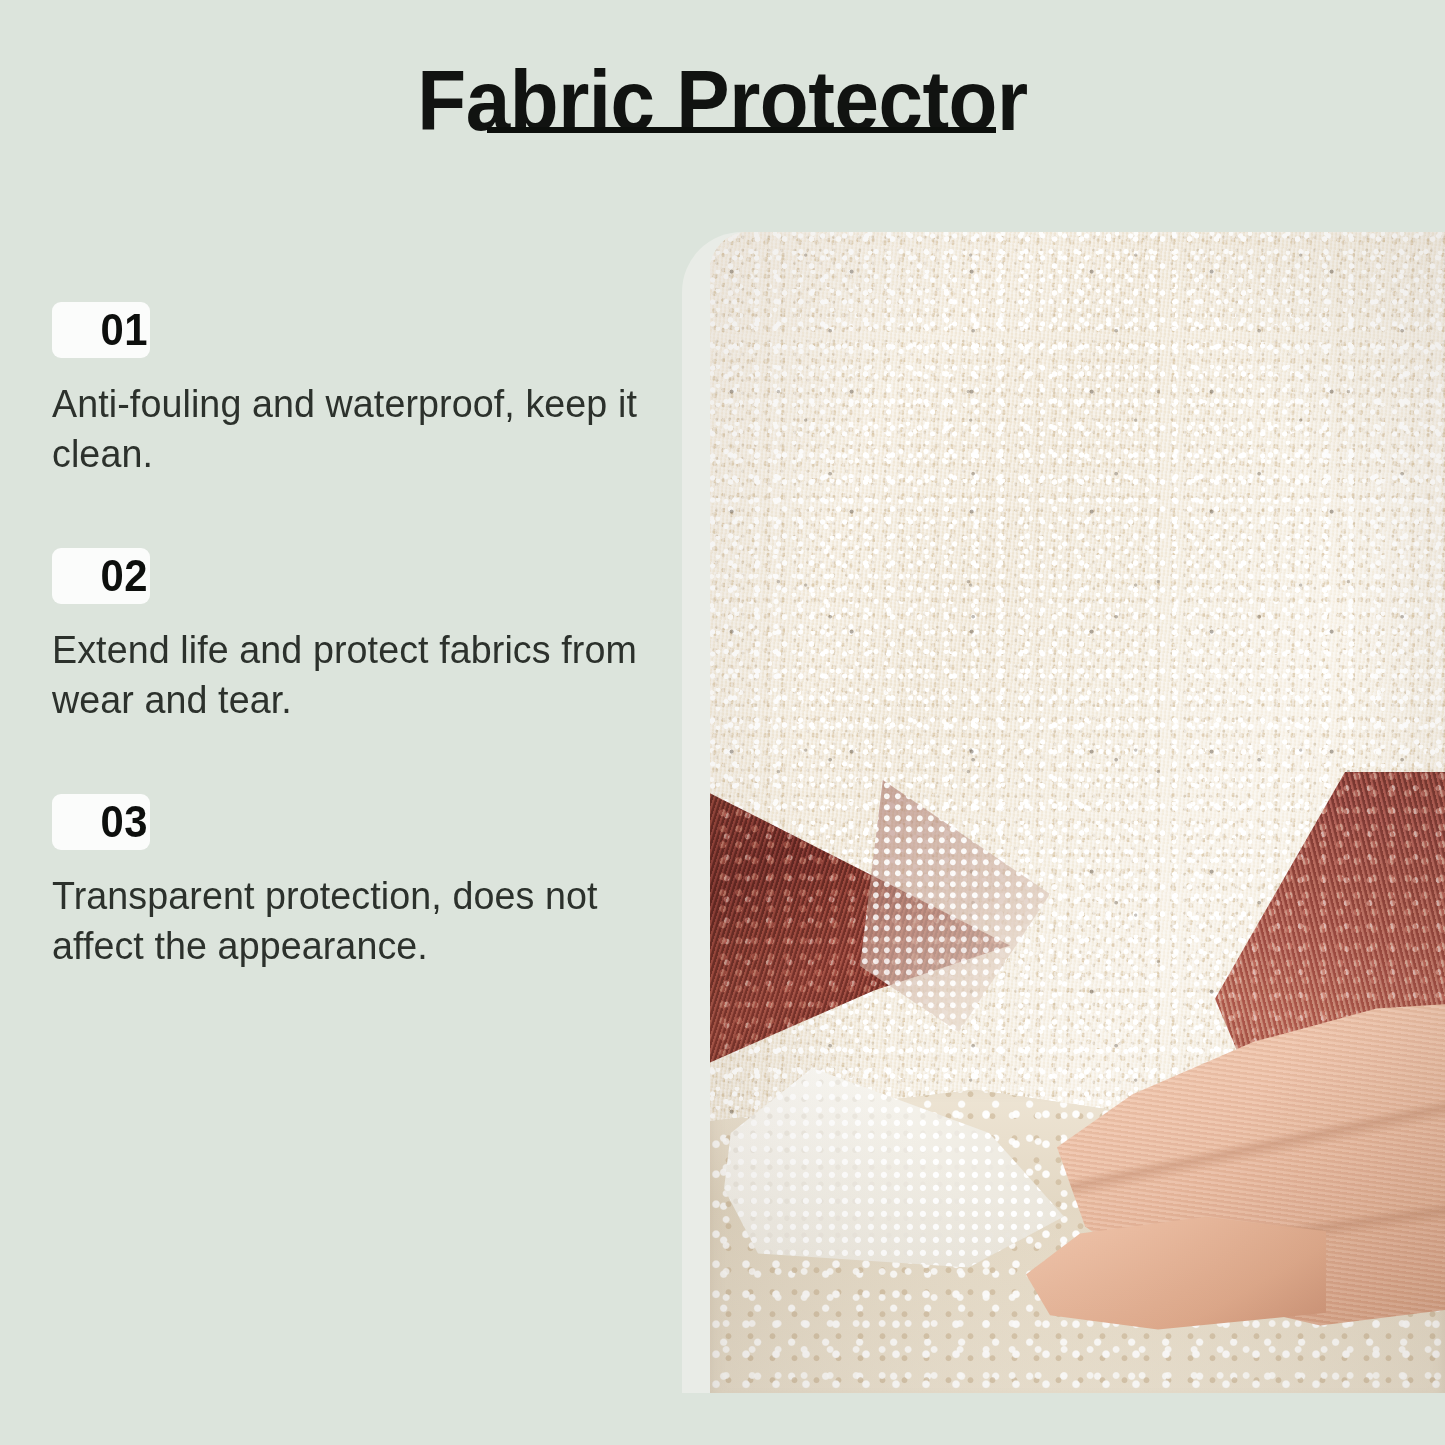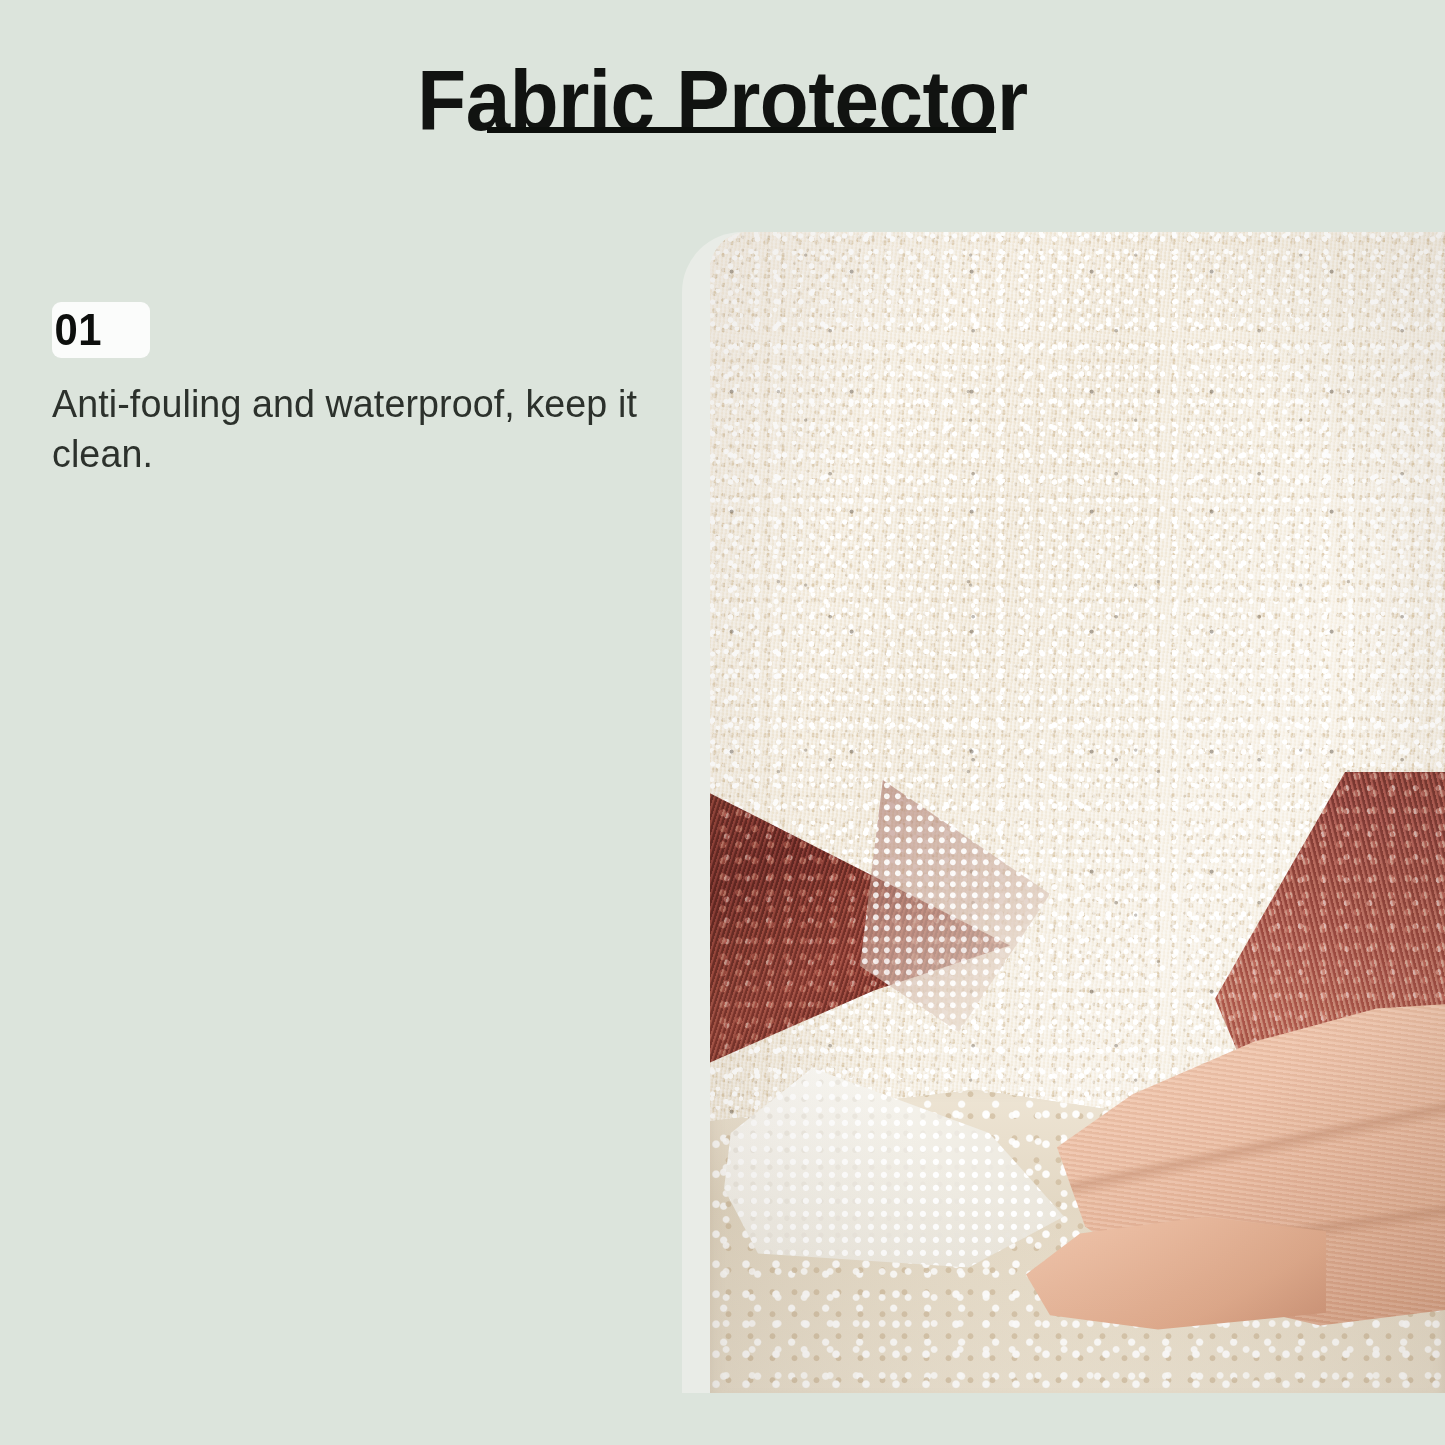--- a/index.html
+++ b/index.html
@@ -68,22 +68,23 @@
     margin-bottom: 69px;
     padding-left: 52px;
   }
 
   .feature-badge {
     display: inline-block;
     min-width: 98px;
     height: 56px;
     background: #fbfcfb;
     border-radius: 9px;
-    text-align: left;
+    text-align: right;
     box-shadow: 0 0 0 0 rgba(0,0,0,0);
+    padding-left: 16px;
   }
 
   .feature-badge-label {
     display: block;
     font-family: "Liberation Sans Narrow", "Liberation Sans", sans-serif;
     font-weight: 700;
     font-size: 44px;
     line-height: 56px;
     color: #0d0f0d;
     letter-spacing: 0.5px;
@@ -346,21 +347,33 @@
 
   <div id="feature-list">
 
     <div class="feature-item">
       <div class="feature-badge">
         <span class="feature-badge-label">01</span>
       </div>
       <div class="feature-text">Anti-fouling and waterproof, keep it clean.</div>
     </div>
 
-
+    <div class="feature-item">
+      <div class="feature-badge">
+        <span class="feature-badge-label">02</span>
+      </div>
+      <div class="feature-text">Extend life and protect fabrics from wear and tear.</div>
+    </div>
+
+    <div class="feature-item">
+      <div class="feature-badge">
+        <span class="feature-badge-label">03</span>
+      </div>
+      <div class="feature-text">Transparent protection, does not affect the appearance.</div>
+    </div>
 
 
   </div>
 
   <div id="photo-panel-frame">
     <div id="photo-panel">
       <div class="carpet"></div>
       <div class="carpet-grain"></div>
       <div class="carpet-speck"></div>
 

